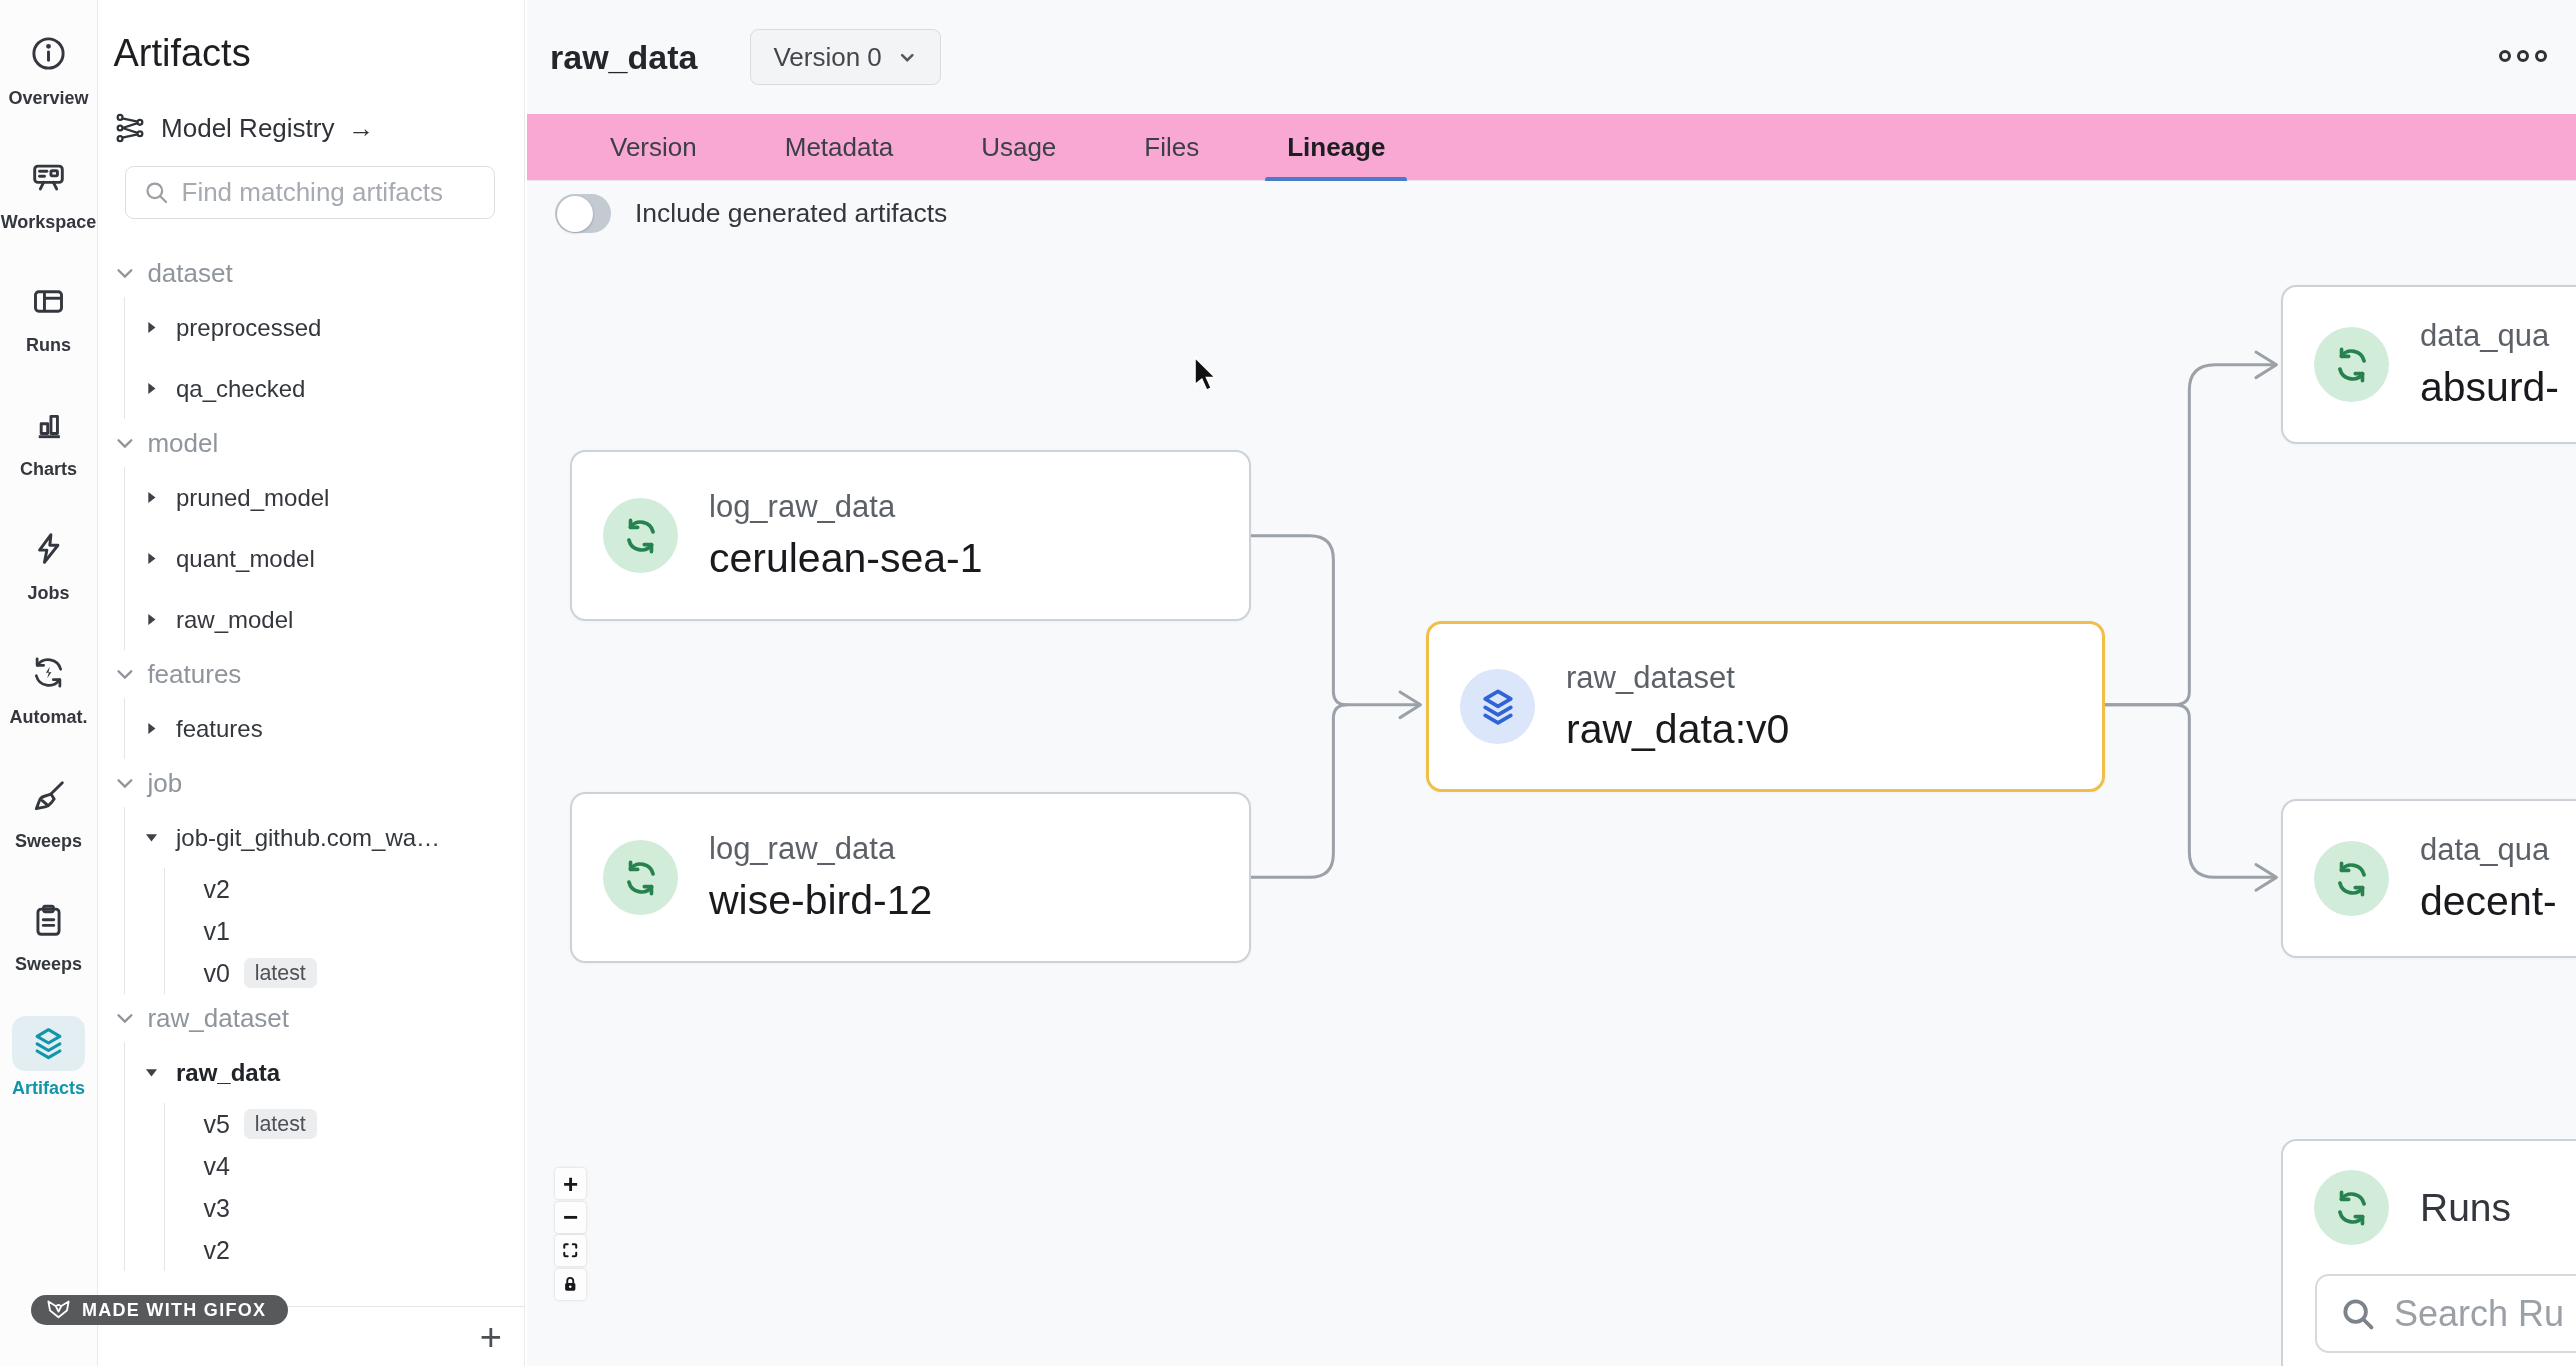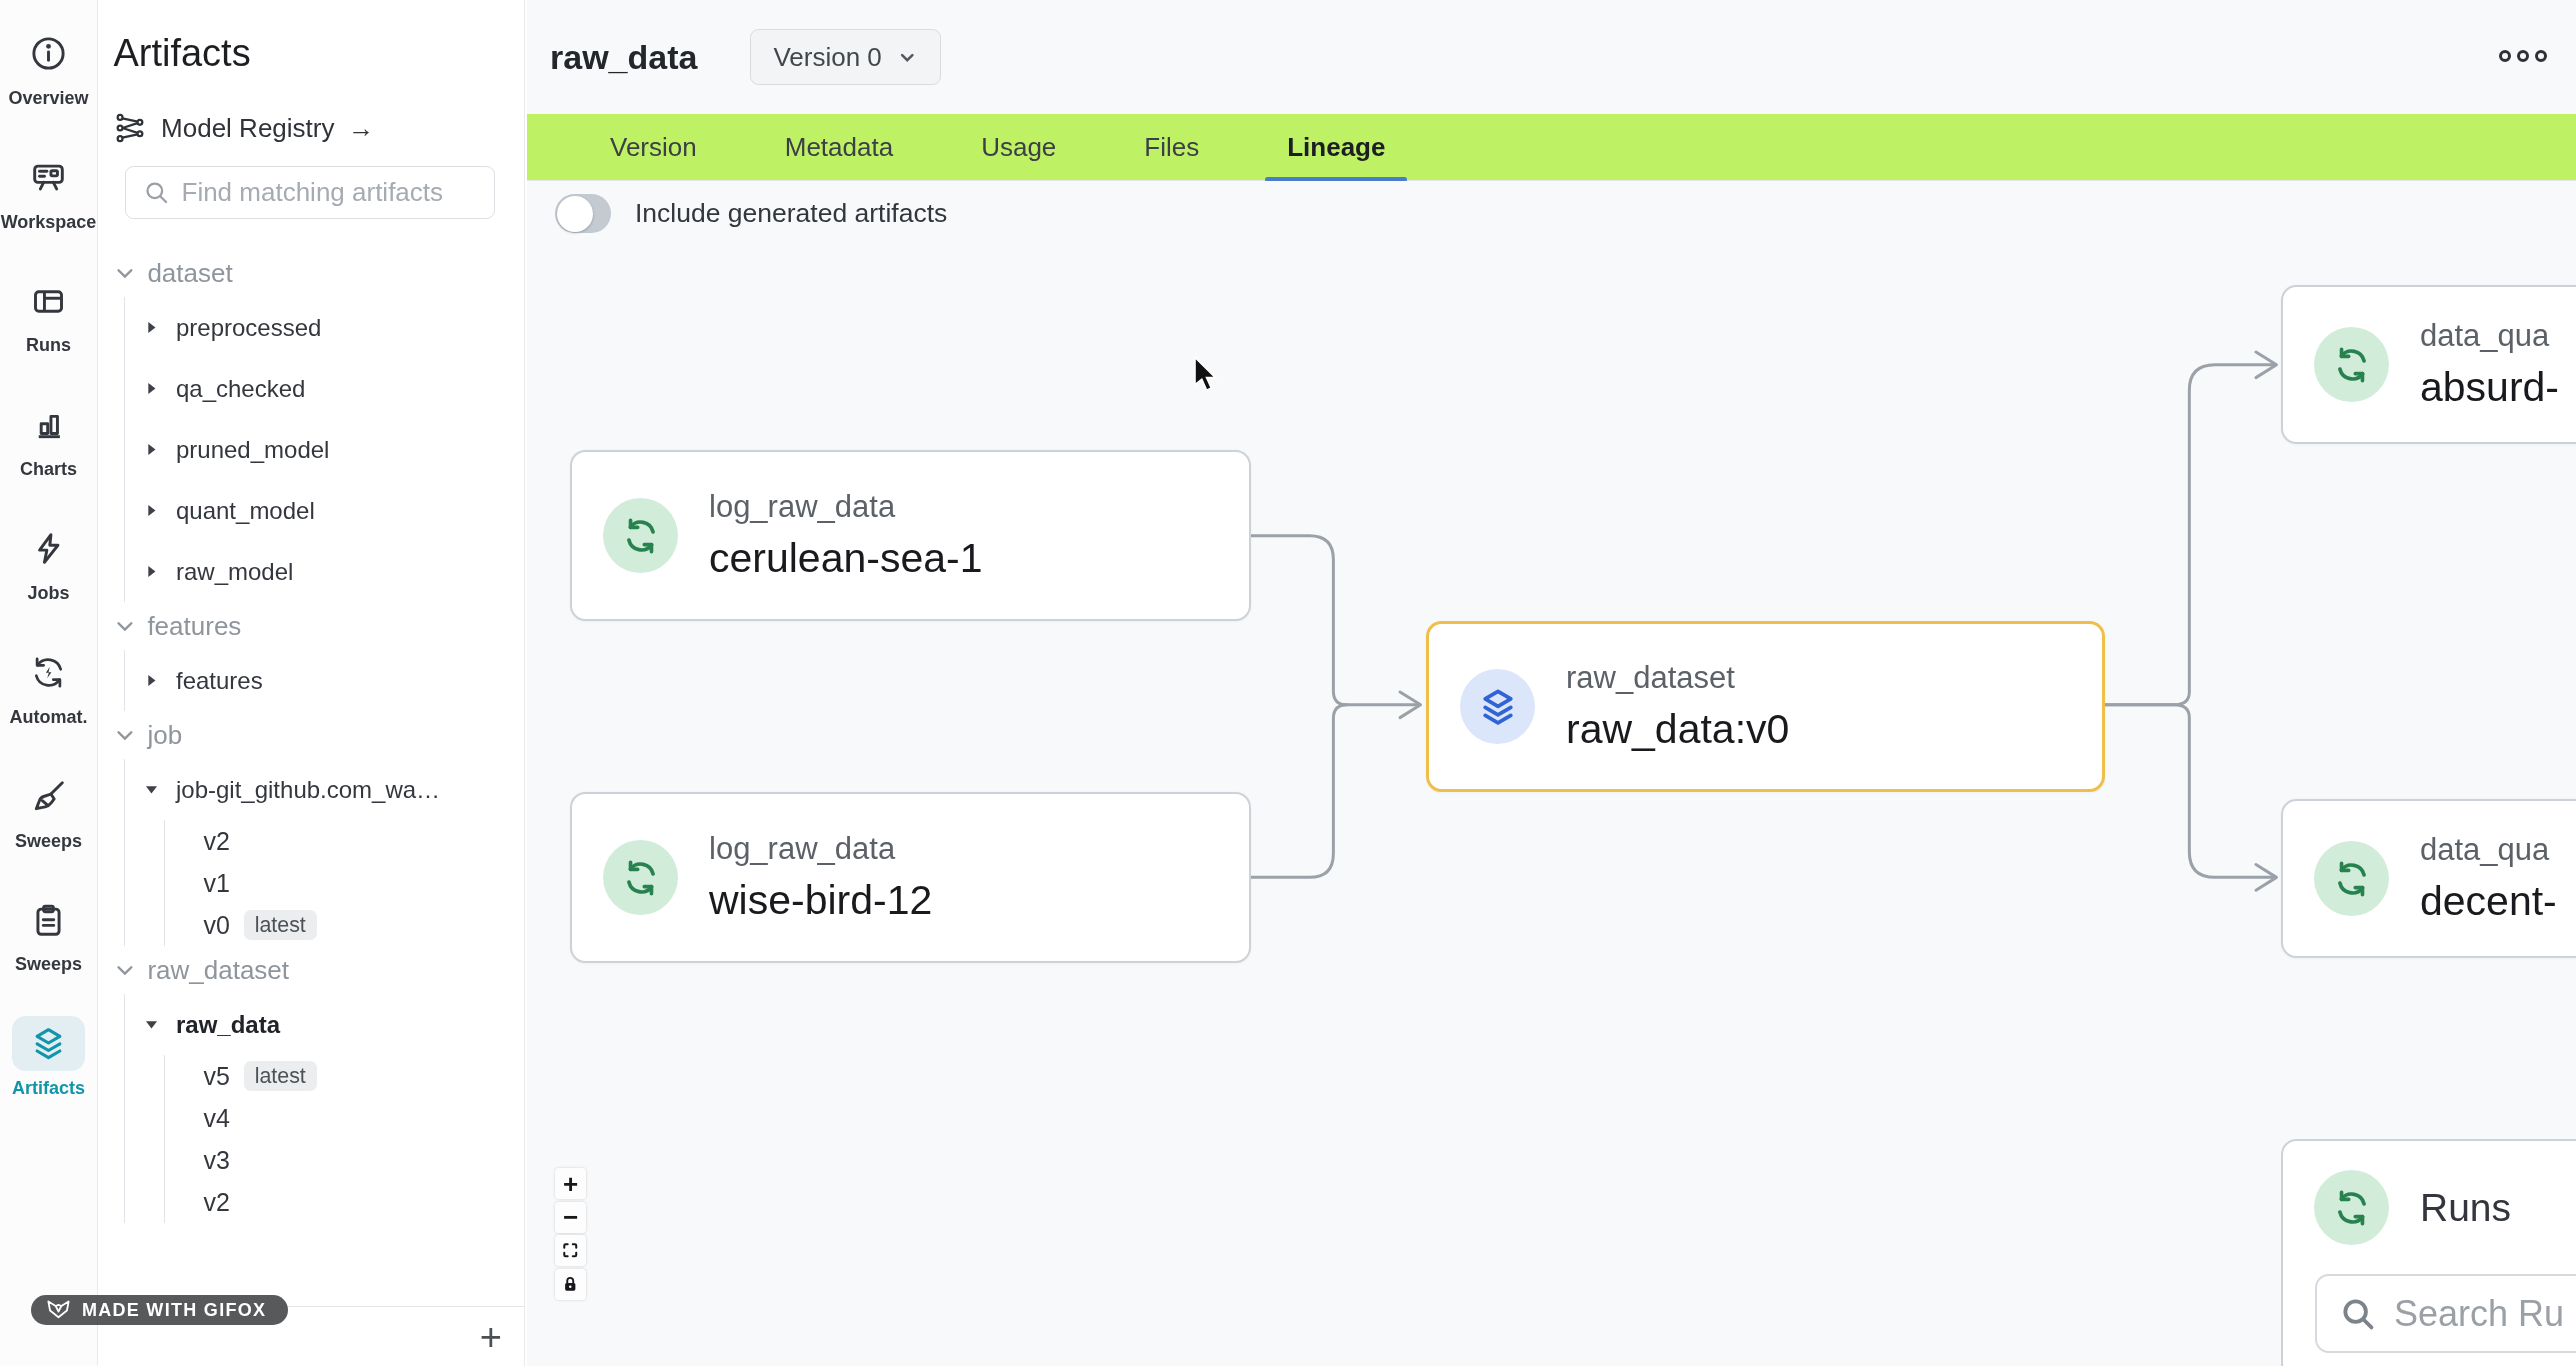--- a/index.html
+++ b/index.html
@@ -53,21 +53,21 @@
   
   .main-header { position:absolute; left:527px; top:0; right:0; height:114px; background:#f8f9fa;
     display:flex; align-items:center; }
   .page-title { font-size:34px; font-weight:700; color:#23272c; margin-left:23px; }
   .version-btn { margin-left:53px; height:56px; padding:0 22px; border:1.7px solid #d8dbde; border-radius:8.5px;
     background:#f3f4f5; display:flex; align-items:center; gap:15.4px; font-size:26px; color:#42474d; cursor:pointer; }
   .version-btn svg { width:20.5px; height:20.5px; color:#55595f; }
   .dots { position:absolute; right:29px; top:50px; display:flex; gap:6px; cursor:pointer; }
   .dots i { width:12px; height:12px; border:3px solid #2e3237; border-radius:50%; }
 
-  .tabbar { position:absolute; left:527px; top:114px; right:0; height:67px; background:#bef264;
+  .tabbar { position:absolute; left:527px; top:114px; right:0; height:67px; background:#f9a8d4;
     border-bottom:1.7px solid #e5e7ea; display:flex; align-items:stretch; padding-left:61px; gap:44px; }
   .tab { display:flex; align-items:center; padding:0 22px; font-size:26px; color:#3c4046;
     cursor:pointer; position:relative; }
   .tab.active { font-weight:700; color:#1c1e21; }
   .tab.active::after { content:""; position:absolute; left:0; right:0; bottom:-1.7px; height:5.1px;
     background:#4a7cc9; border-radius:2.6px; }
 
   
   .canvas { position:absolute; left:527px; top:181px; right:0; bottom:0; background:#f8f9fa; overflow:hidden; }
   .toggle-row { position:absolute; left:28px; top:13px; display:flex; align-items:center; gap:24px;text-align:center; }
@@ -257,20 +257,26 @@
         <span>preprocessed</span>
       </div>
       <div class="t-item">
         <svg viewBox="0 0 24 24">
             <polygon points="8,5 17,12 8,19" fill="#3e4248"></polygon>
           </svg>
         <span>qa_checked</span>
       </div>
     </div>
 
+    <div class="t-section">
+      <svg viewBox="0 0 24 24" fill="none" stroke="currentColor" stroke-width="2.6" stroke-linecap="round">
+          <polyline points="6,9 13,16 20,9"></polyline>
+        </svg>
+      <span>model</span>
+    </div>
     <div class="t-children">
       <div class="t-item">
         <svg viewBox="0 0 24 24">
             <polygon points="8,5 17,12 8,19" fill="#3e4248"></polygon>
           </svg>
         <span>pruned_model</span>
       </div>
       <div class="t-item">
         <svg viewBox="0 0 24 24">
             <polygon points="8,5 17,12 8,19" fill="#3e4248"></polygon>

